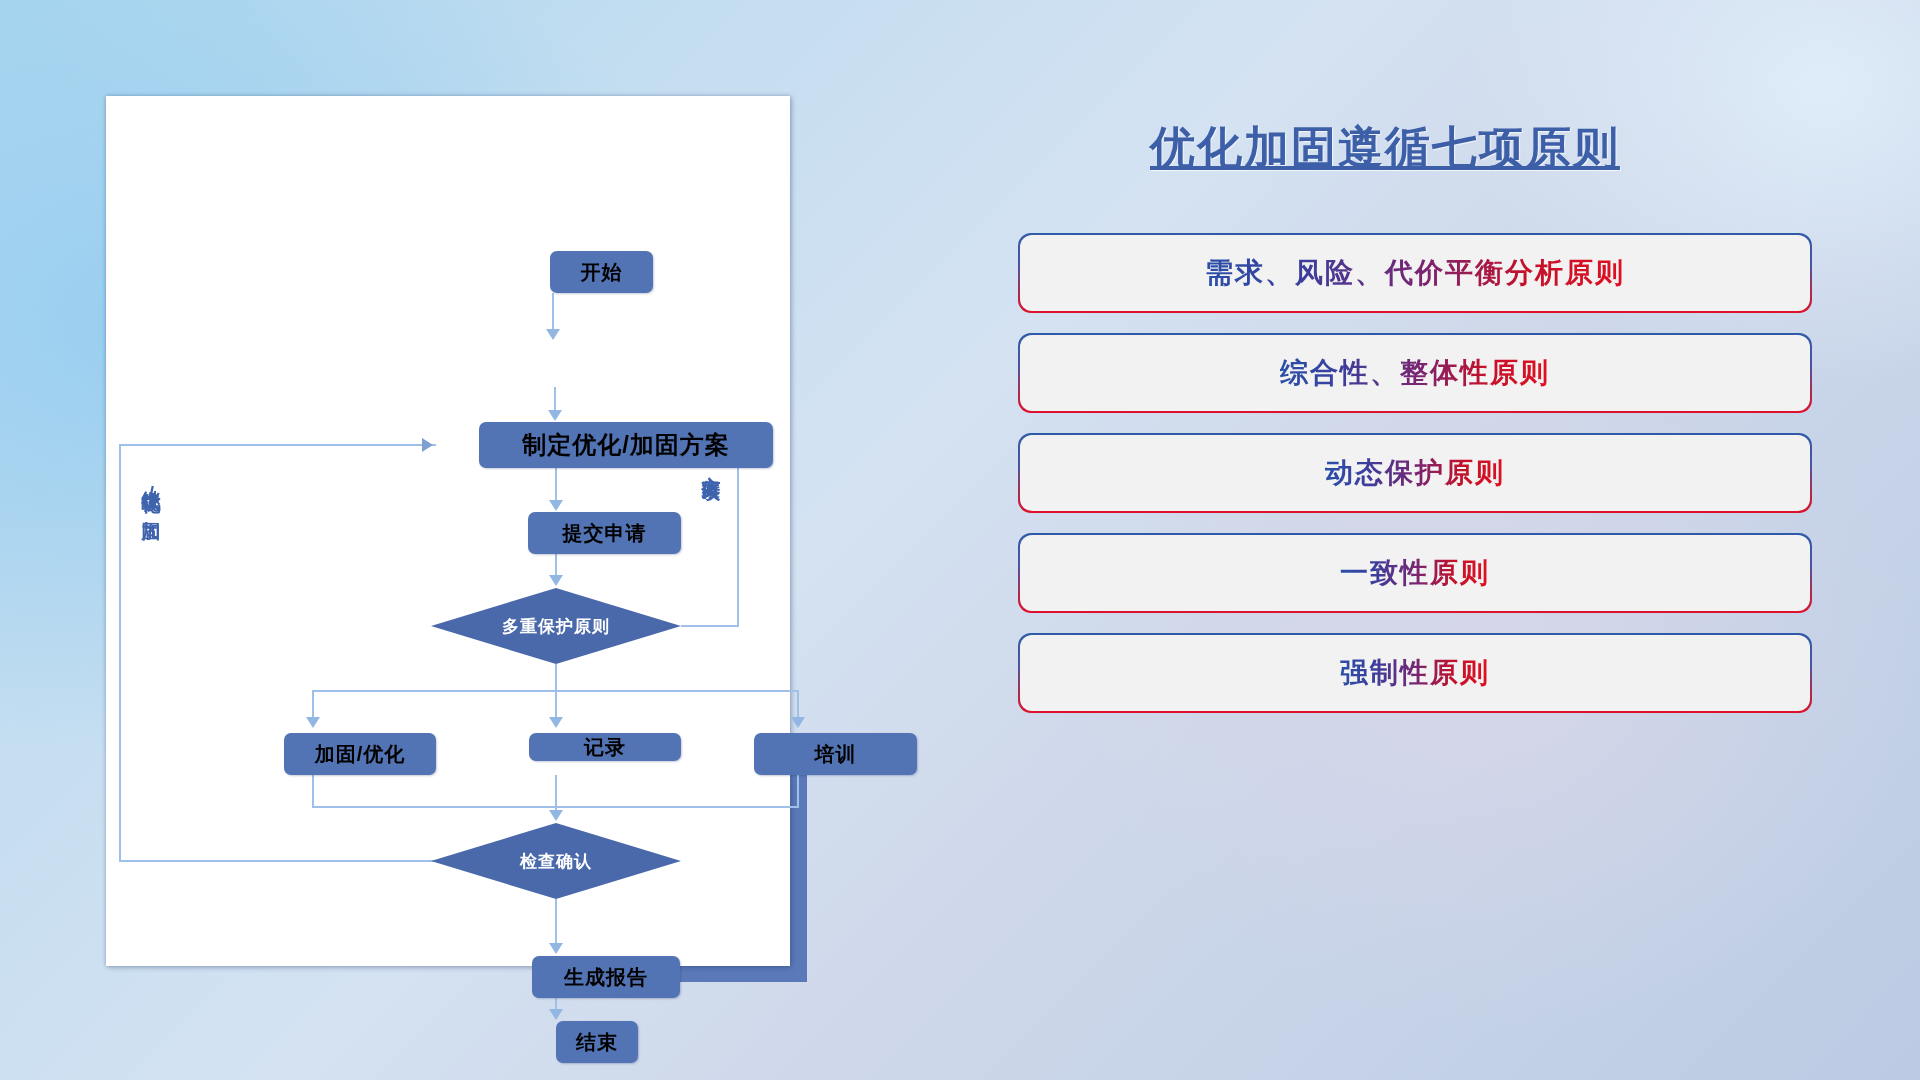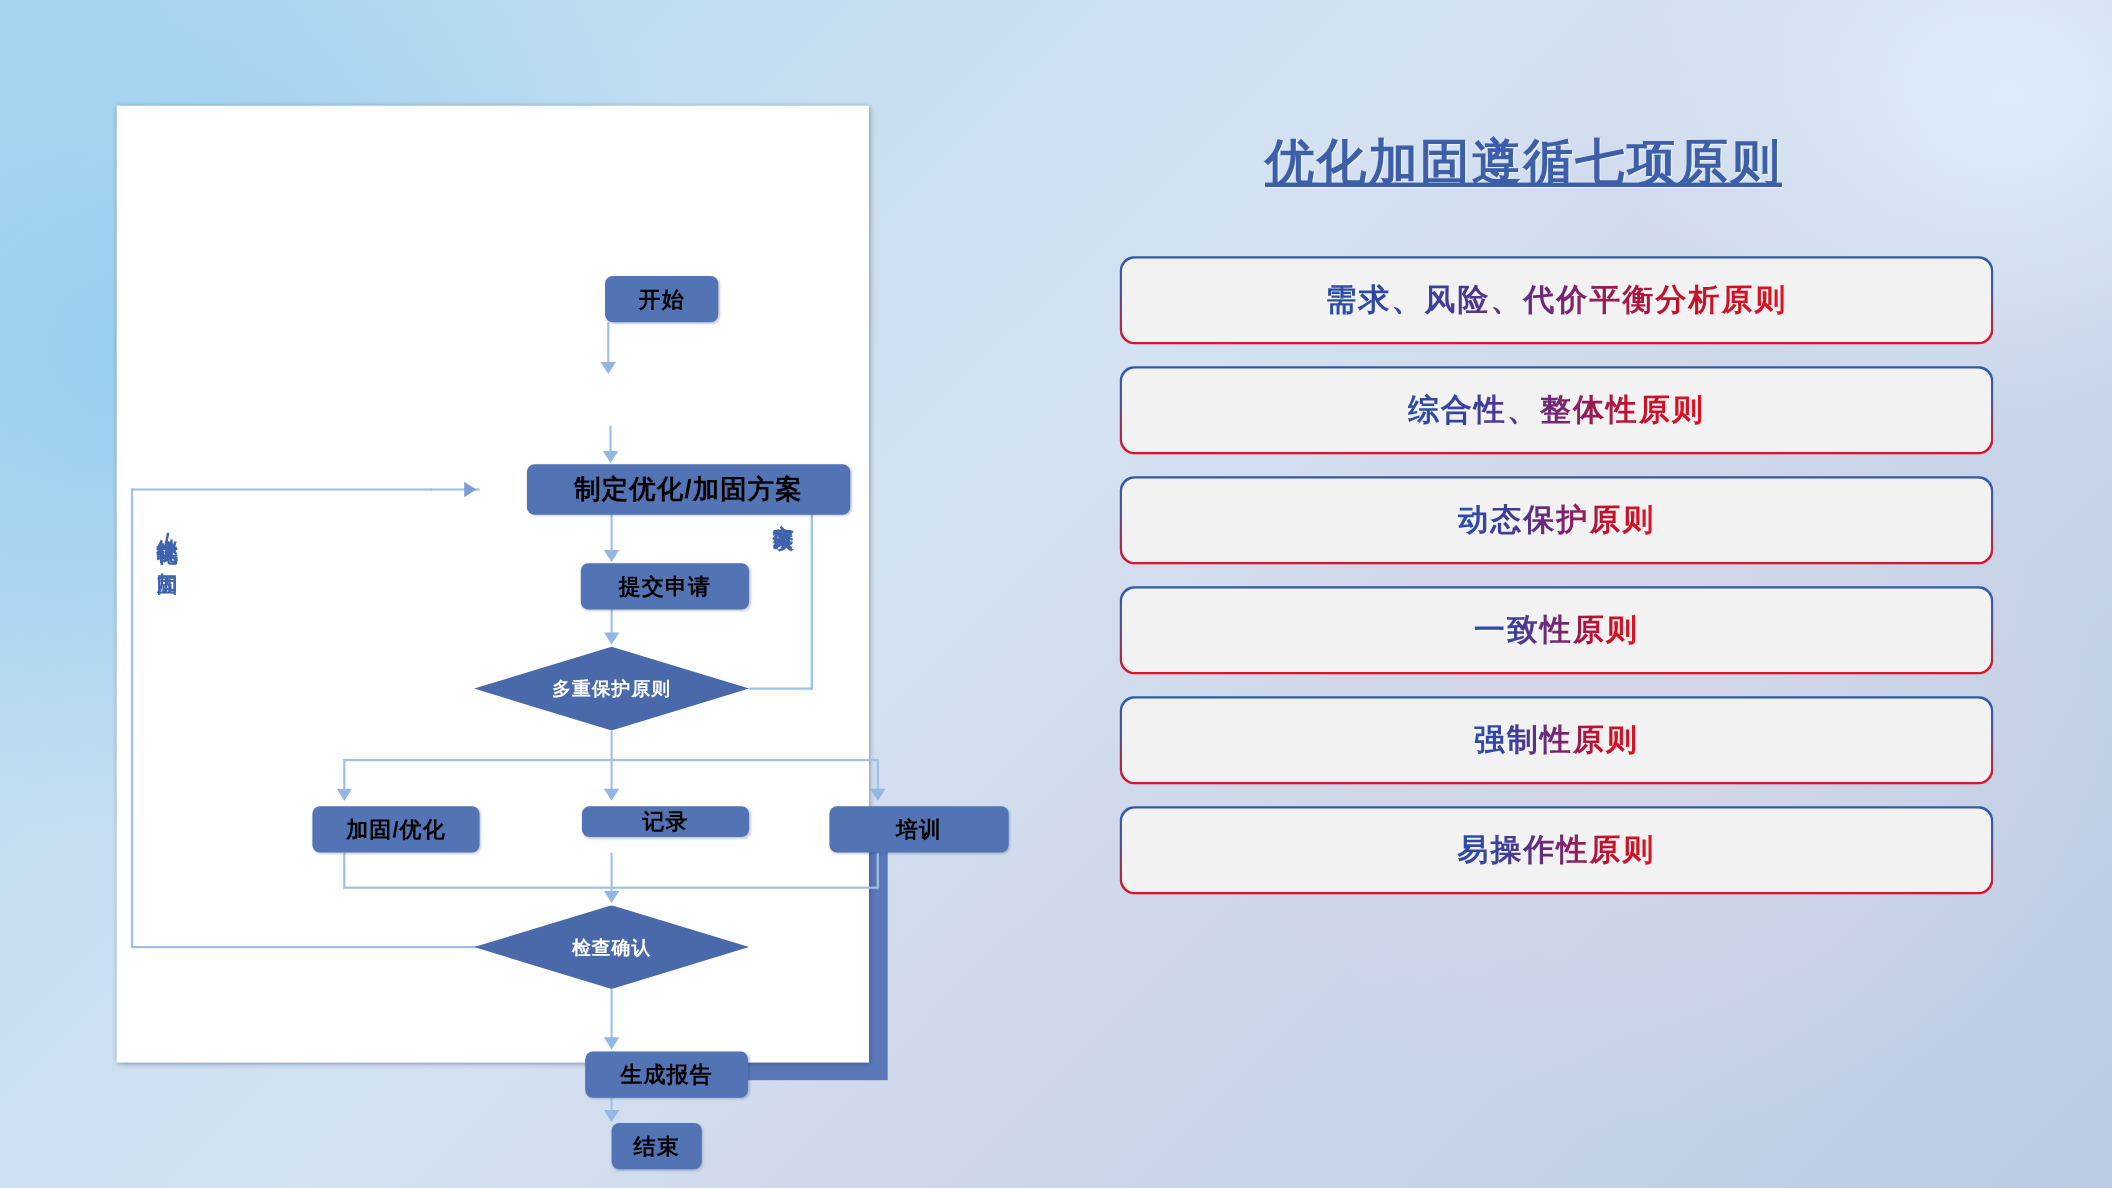--- a/index.html
+++ b/index.html
@@ -300,19 +300,16 @@
       </div>
       <div class="principle">
         <span class="ptext">动态保护原则</span>
       </div>
       <div class="principle">
         <span class="ptext">一致性原则</span>
       </div>
       <div class="principle">
         <span class="ptext">强制性原则</span>
       </div>
-      <div class="principle">
-        <span class="ptext">易操作性原则</span>
-      </div>
     </div>
   </div>
 
 </div>
 
 </body></html>

